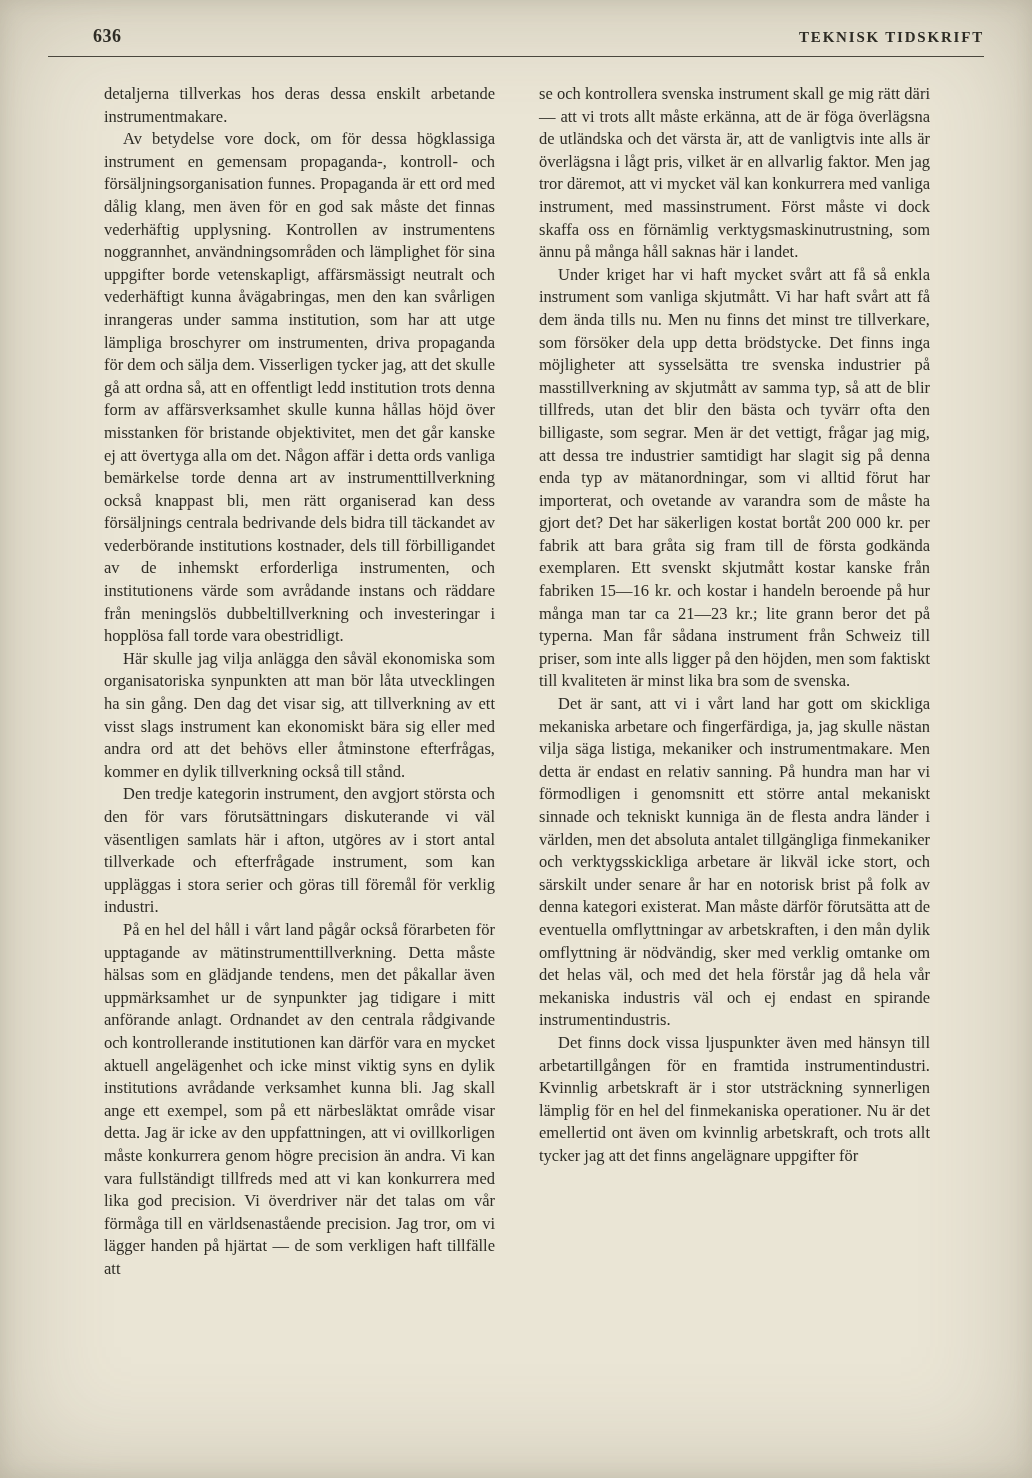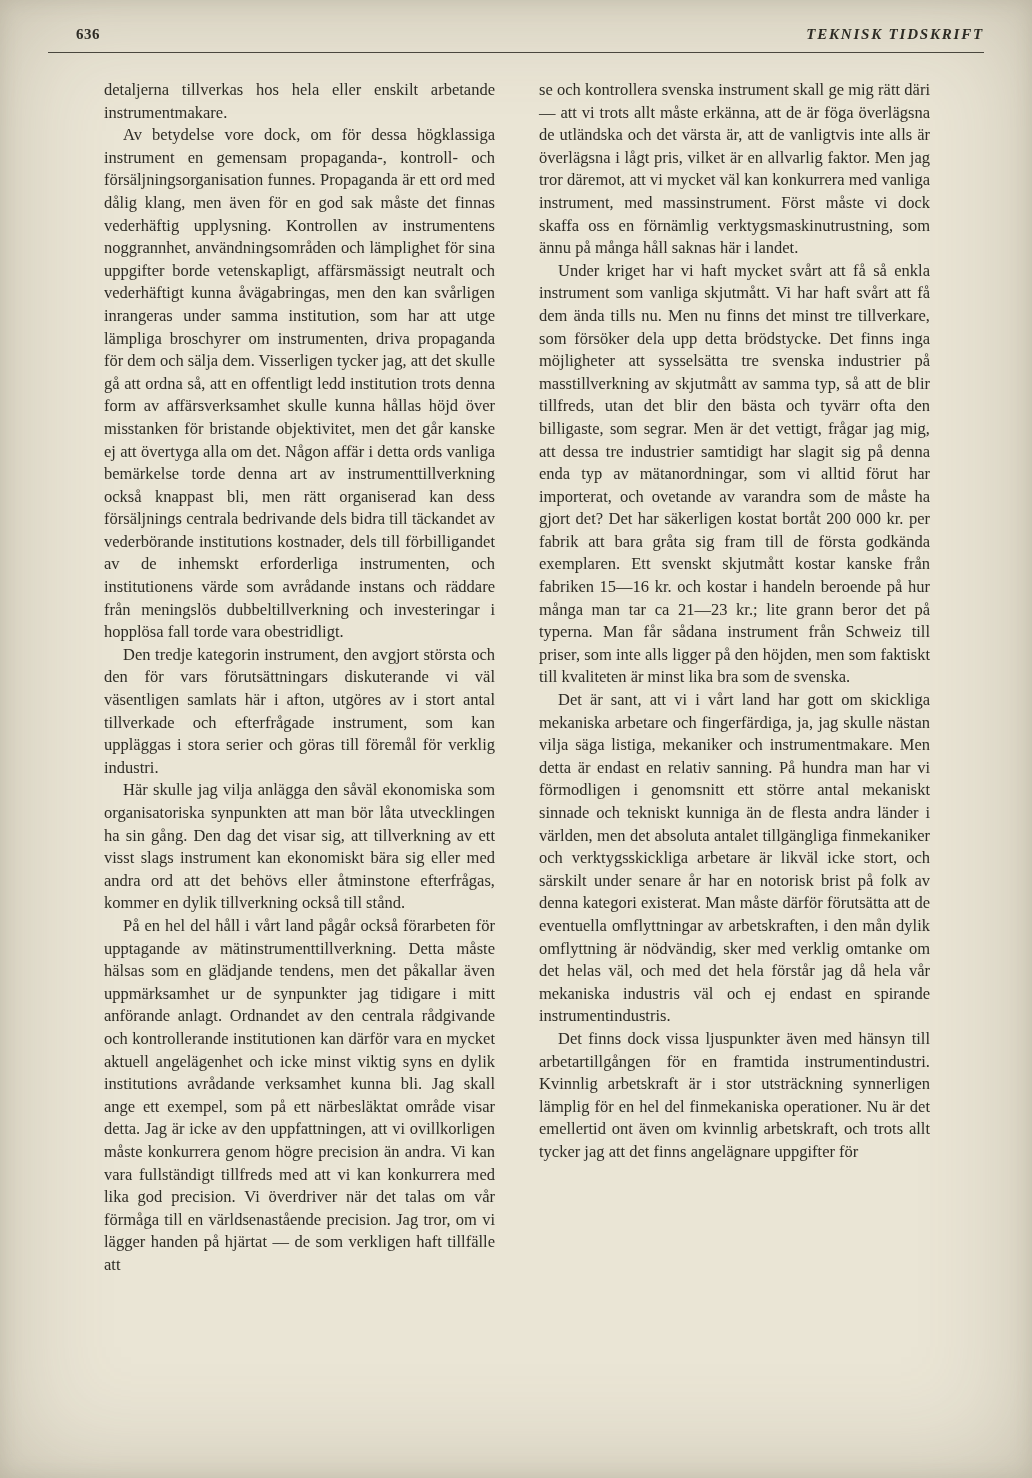--- a/index.html
+++ b/index.html
@@ -22,29 +22,28 @@
     padding: 26px 48px 0 48px;
     box-sizing: border-box;
   }
   .header-row {
     display: flex;
     justify-content: space-between;
     align-items: baseline;
   }
   .page-number {
     font-weight: bold;
-    font-size: 15px;
+    font-size: 18px;
     letter-spacing: 0.5px;
-    margin-left: 28px;
+    margin-left: 45px;
   }
   .journal-title {
     font-weight: bold;
     font-size: 15px;
     letter-spacing: 1.8px;
-    font-style: italic;
   }
   .header-rule {
     border: none;
     border-top: 1.6px solid #49463d;
     margin: 9px 0 0 0;
   }
   .columns {
     display: flex;
     gap: 44px;
     margin: 26px 54px 0 56px;
@@ -73,24 +72,24 @@
   <header class="header-row">
     <span class="page-number">636</span>
     <span class="journal-title">TEKNISK TIDSKRIFT</span>
   </header>
 
   <hr class="header-rule">
 
   <main class="columns">
 
     <div class="col">
-      <p class="cont">detaljerna tillverkas hos hela eller enskilt arbetande instrumentmakare.</p>
+      <p class="cont">detaljerna tillverkas hos deras dessa enskilt arbetande instrumentmakare.</p>
       <p>Av betydelse vore dock, om för dessa högklassiga instrument en gemensam propaganda-, kontroll- och försäljningsorganisation funnes. Propaganda är ett ord med dålig klang, men även för en god sak måste det finnas vederhäftig upplysning. Kontrollen av instrumentens noggrannhet, användningsområden och lämplighet för sina uppgifter borde vetenskapligt, affärsmässigt neutralt och vederhäftigt kunna åvägabringas, men den kan svårligen inrangeras under samma institution, som har att utge lämpliga broschyrer om instrumenten, driva propaganda för dem och sälja dem. Visserligen tycker jag, att det skulle gå att ordna så, att en offentligt ledd institution trots denna form av affärsverksamhet skulle kunna hållas höjd över misstanken för bristande objektivitet, men det går kanske ej att övertyga alla om det. Någon affär i detta ords vanliga bemärkelse torde denna art av instrumenttillverkning också knappast bli, men rätt organiserad kan dess försäljnings centrala bedrivande dels bidra till täckandet av vederbörande institutions kostnader, dels till förbilligandet av de inhemskt erforderliga instrumenten, och institutionens värde som avrådande instans och räddare från meningslös dubbeltillverkning och investeringar i hopplösa fall torde vara obestridligt.</p>
+      <p>Här skulle jag vilja anlägga den såväl ekonomiska som organisatoriska synpunkten att man bör låta utvecklingen ha sin gång. Den dag det visar sig, att tillverkning av ett visst slags instrument kan ekonomiskt bära sig eller med andra ord att det behövs eller åtminstone efterfrågas, kommer en dylik tillverkning också till stånd.</p>
       <p>Den tredje kategorin instrument, den avgjort största och den för vars förutsättningars diskuterande vi väl väsentligen samlats här i afton, utgöres av i stort antal tillverkade och efterfrågade instrument, som kan uppläggas i stora serier och göras till föremål för verklig industri.</p>
-      <p>Här skulle jag vilja anlägga den såväl ekonomiska som organisatoriska synpunkten att man bör låta utvecklingen ha sin gång. Den dag det visar sig, att tillverkning av ett visst slags instrument kan ekonomiskt bära sig eller med andra ord att det behövs eller åtminstone efterfrågas, kommer en dylik tillverkning också till stånd.</p>
       <p>På en hel del håll i vårt land pågår också förarbeten för upptagande av mätinstrumenttillverkning. Detta måste hälsas som en glädjande tendens, men det påkallar även uppmärksamhet ur de synpunkter jag tidigare i mitt anförande anlagt. Ordnandet av den centrala rådgivande och kontrollerande institutionen kan därför vara en mycket aktuell angelägenhet och icke minst viktig syns en dylik institutions avrådande verksamhet kunna bli. Jag skall ange ett exempel, som på ett närbesläktat område visar detta. Jag är icke av den uppfattningen, att vi ovillkorligen måste konkurrera genom högre precision än andra. Vi kan vara fullständigt tillfreds med att vi kan konkurrera med lika god precision. Vi överdriver när det talas om vår förmåga till en världsenastående precision. Jag tror, om vi lägger handen på hjärtat — de som verkligen haft tillfälle att</p>
     </div>
 
     <div class="col">
       <p class="cont">se och kontrollera svenska instrument skall ge mig rätt däri — att vi trots allt måste erkänna, att de är föga överlägsna de utländska och det värsta är, att de vanligtvis inte alls är överlägsna i lågt pris, vilket är en allvarlig faktor. Men jag tror däremot, att vi mycket väl kan konkurrera med vanliga instrument, med massinstrument. Först måste vi dock skaffa oss en förnämlig verktygsmaskinutrustning, som ännu på många håll saknas här i landet.</p>
       <p>Under kriget har vi haft mycket svårt att få så enkla instrument som vanliga skjutmått. Vi har haft svårt att få dem ända tills nu. Men nu finns det minst tre tillverkare, som försöker dela upp detta brödstycke. Det finns inga möjligheter att sysselsätta tre svenska industrier på masstillverkning av skjutmått av samma typ, så att de blir tillfreds, utan det blir den bästa och tyvärr ofta den billigaste, som segrar. Men är det vettigt, frågar jag mig, att dessa tre industrier samtidigt har slagit sig på denna enda typ av mätanordningar, som vi alltid förut har importerat, och ovetande av varandra som de måste ha gjort det? Det har säkerligen kostat bortåt 200 000 kr. per fabrik att bara gråta sig fram till de första godkända exemplaren. Ett svenskt skjutmått kostar kanske från fabriken 15—16 kr. och kostar i handeln beroende på hur många man tar ca 21—23 kr.; lite grann beror det på typerna. Man får sådana instrument från Schweiz till priser, som inte alls ligger på den höjden, men som faktiskt till kvaliteten är minst lika bra som de svenska.</p>
       <p>Det är sant, att vi i vårt land har gott om skickliga mekaniska arbetare och fingerfärdiga, ja, jag skulle nästan vilja säga listiga, mekaniker och instrumentmakare. Men detta är endast en relativ sanning. På hundra man har vi förmodligen i genomsnitt ett större antal mekaniskt sinnade och tekniskt kunniga än de flesta andra länder i världen, men det absoluta antalet tillgängliga finmekaniker och verktygsskickliga arbetare är likväl icke stort, och särskilt under senare år har en notorisk brist på folk av denna kategori existerat. Man måste därför förutsätta att de eventuella omflyttningar av arbetskraften, i den mån dylik omflyttning är nödvändig, sker med verklig omtanke om det helas väl, och med det hela förstår jag då hela vår mekaniska industris väl och ej endast en spirande instrumentindustris.</p>
       <p>Det finns dock vissa ljuspunkter även med hänsyn till arbetartillgången för en framtida instrumentindustri. Kvinnlig arbetskraft är i stor utsträckning synnerligen lämplig för en hel del finmekaniska operationer. Nu är det emellertid ont även om kvinnlig arbetskraft, och trots allt tycker jag att det finns angelägnare uppgifter för</p>
     </div>
 

